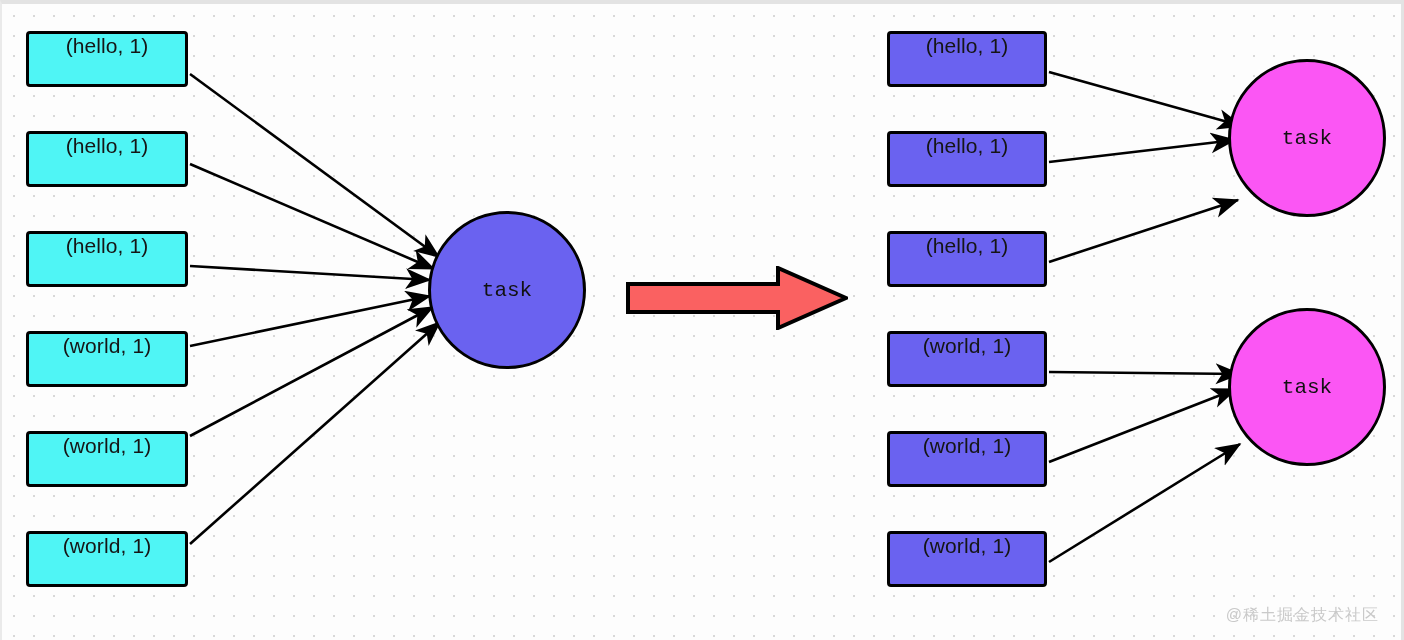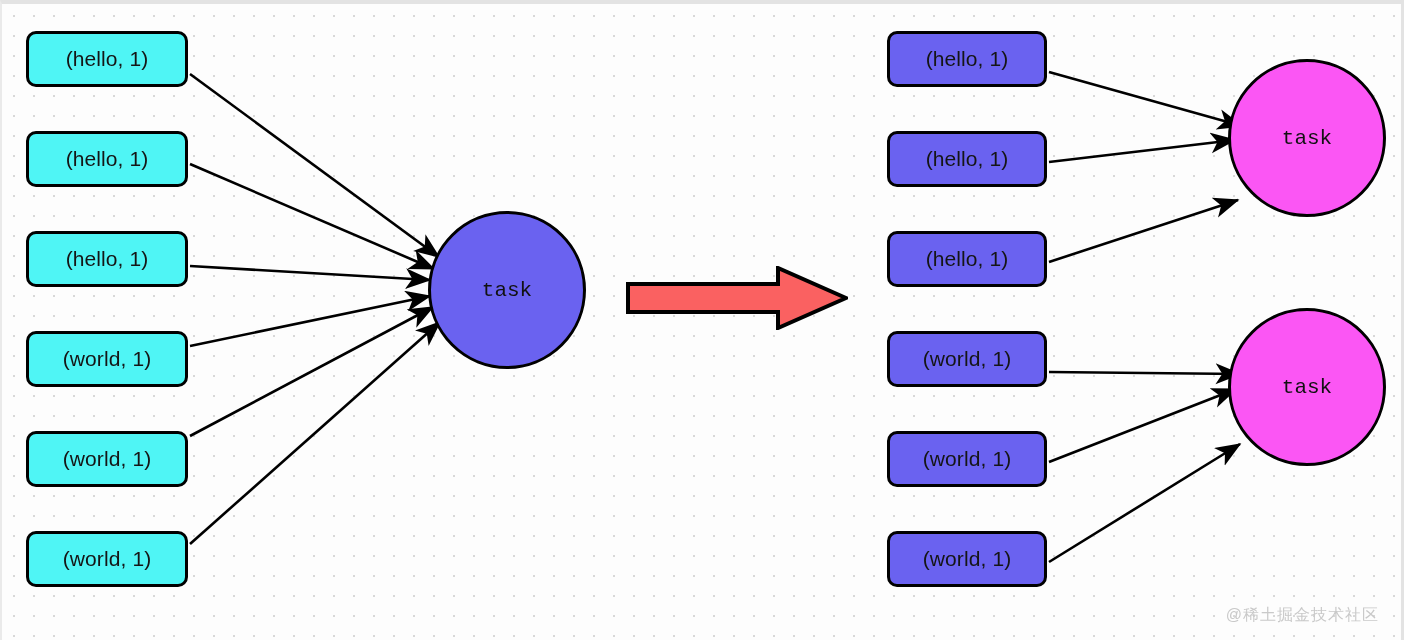--- a/index.html
+++ b/index.html
@@ -30,23 +30,23 @@
     left: 0;
     top: 0;
     width: 1404px;
     height: 640px;
     pointer-events: none;
   }
   .node-box {
     position: absolute;
     box-sizing: border-box;
     border: 3px solid #000000;
-    border-radius: 10px;
+    border-radius: 4px;
     display: flex;
-    align-items: center;
+    align-items: flex-start;
     justify-content: center;
     font-size: 21px;
     color: #151515;
     letter-spacing: 0.1px;
     user-select: none;
   }
   .node-box.cyan  { background: #4ff5f5; }
   .node-box.blue  { background: #6a62f0; }
   .node-circle {
     position: absolute;

